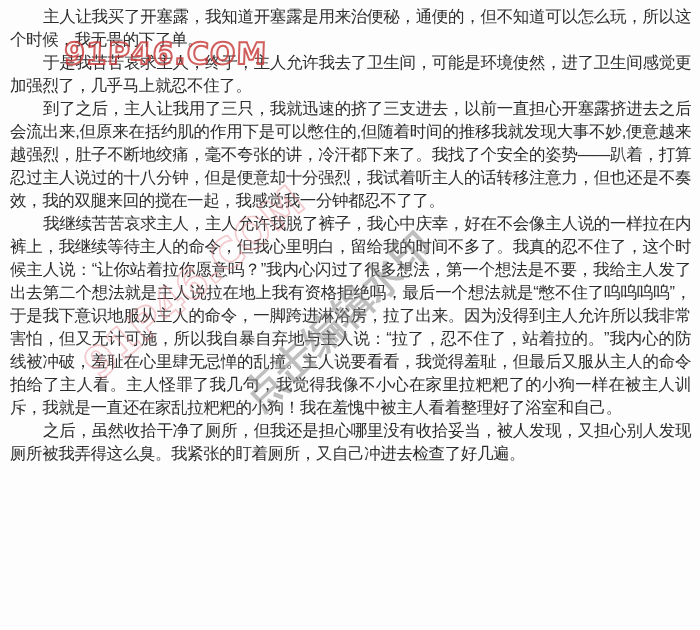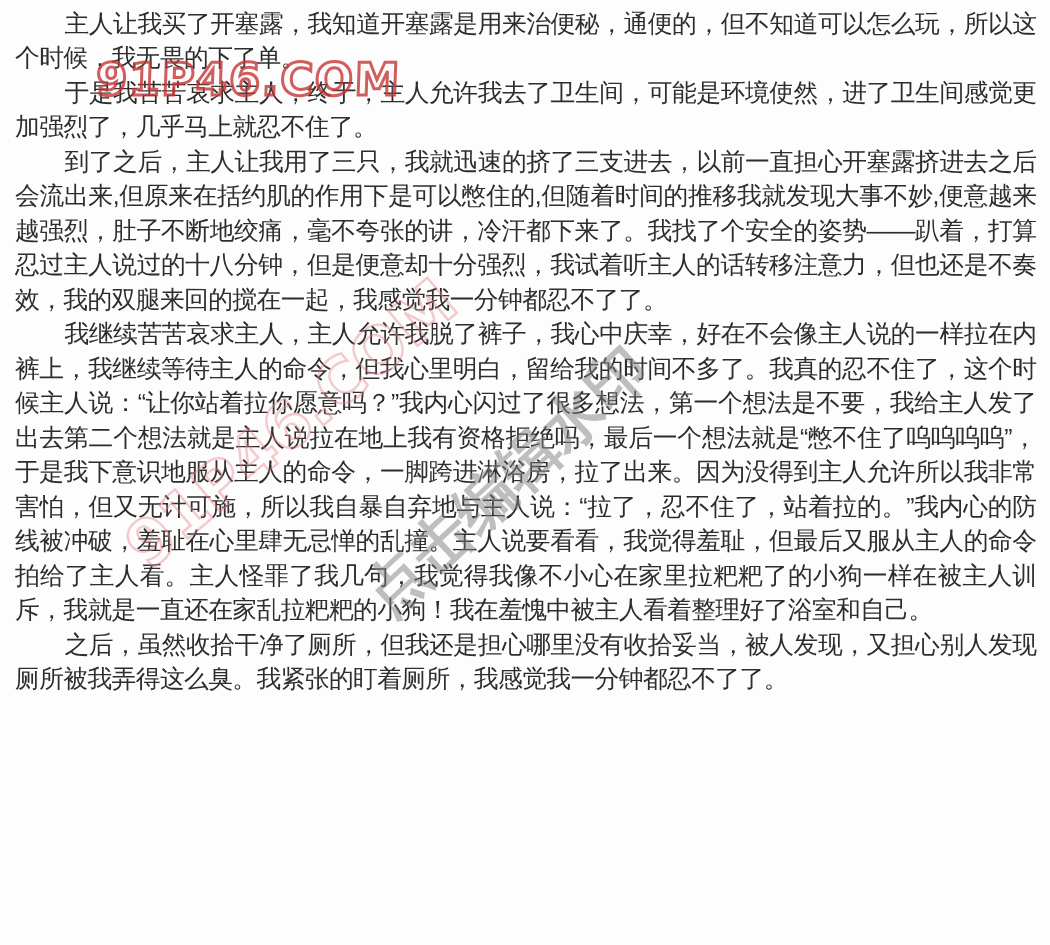--- a/index.html
+++ b/index.html
@@ -76,21 +76,21 @@
 </head>
 <body>
 
 <div class="page">
 
   <div class="content">
     <p>主人让我买了开塞露，我知道开塞露是用来治便秘，通便的，但不知道可以怎么玩，所以这个时候，我无畏的下了单。</p>
     <p>于是我苦苦哀求主人，终于，主人允许我去了卫生间，可能是环境使然，进了卫生间感觉更加强烈了，几乎马上就忍不住了。</p>
     <p>到了之后，主人让我用了三只，我就迅速的挤了三支进去，以前一直担心开塞露挤进去之后会流出来,但原来在括约肌的作用下是可以憋住的,但随着时间的推移我就发现大事不妙,便意越来越强烈，肚子不断地绞痛，毫不夸张的讲，冷汗都下来了。我找了个安全的姿势——趴着，打算忍过主人说过的十八分钟，但是便意却十分强烈，我试着听主人的话转移注意力，但也还是不奏效，我的双腿来回的搅在一起，我感觉我一分钟都忍不了了。</p>
     <p>我继续苦苦哀求主人，主人允许我脱了裤子，我心中庆幸，好在不会像主人说的一样拉在内裤上，我继续等待主人的命令，但我心里明白，留给我的时间不多了。我真的忍不住了，这个时候主人说：“让你站着拉你愿意吗？”我内心闪过了很多想法，第一个想法是不要，我给主人发了出去第二个想法就是主人说拉在地上我有资格拒绝吗，最后一个想法就是“憋不住了呜呜呜呜”，于是我下意识地服从主人的命令，一脚跨进淋浴房，拉了出来。因为没得到主人允许所以我非常害怕，但又无计可施，所以我自暴自弃地与主人说：“拉了，忍不住了，站着拉的。”我内心的防线被冲破，羞耻在心里肆无忌惮的乱撞。主人说要看看，我觉得羞耻，但最后又服从主人的命令拍给了主人看。主人怪罪了我几句，我觉得我像不小心在家里拉粑粑了的小狗一样在被主人训斥，我就是一直还在家乱拉粑粑的小狗！我在羞愧中被主人看着整理好了浴室和自己。</p>
-    <p>之后，虽然收拾干净了厕所，但我还是担心哪里没有收拾妥当，被人发现，又担心别人发现厕所被我弄得这么臭。我紧张的盯着厕所，我感觉我一分钟都忍不了了。</p>
+    <p>之后，虽然收拾干净了厕所，但我还是担心哪里没有收拾妥当，被人发现，又担心别人发现厕所被我弄得这么臭。我紧张的盯着厕所，又自己冲进去检查了好几遍。</p>
   </div>
 
   <div class="wm wm-top">91P46.COM</div>
 
   <div class="wm wm-pink">91P46.COM</div>
 
   <div class="wm wm-gray">点击编辑水印</div>
 
 </div>
 

